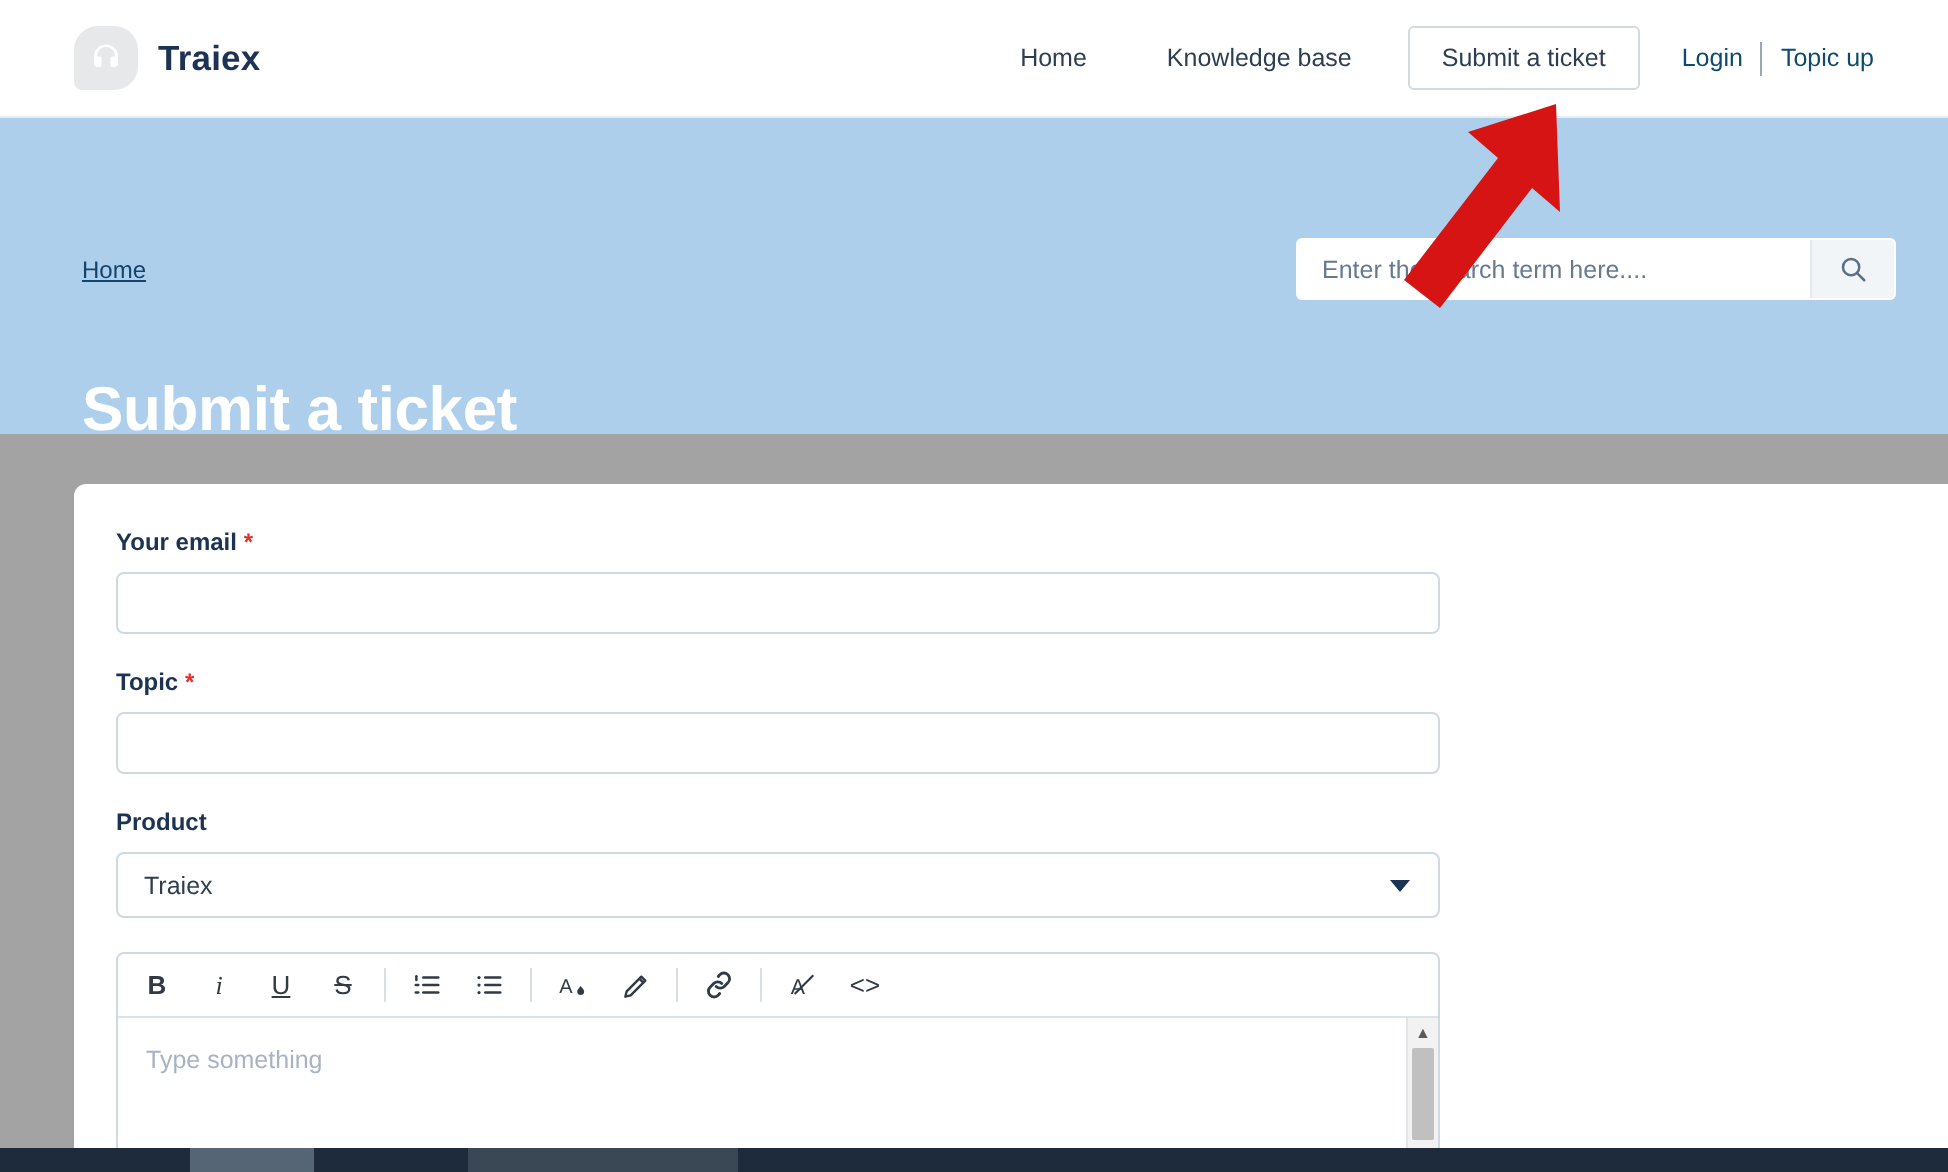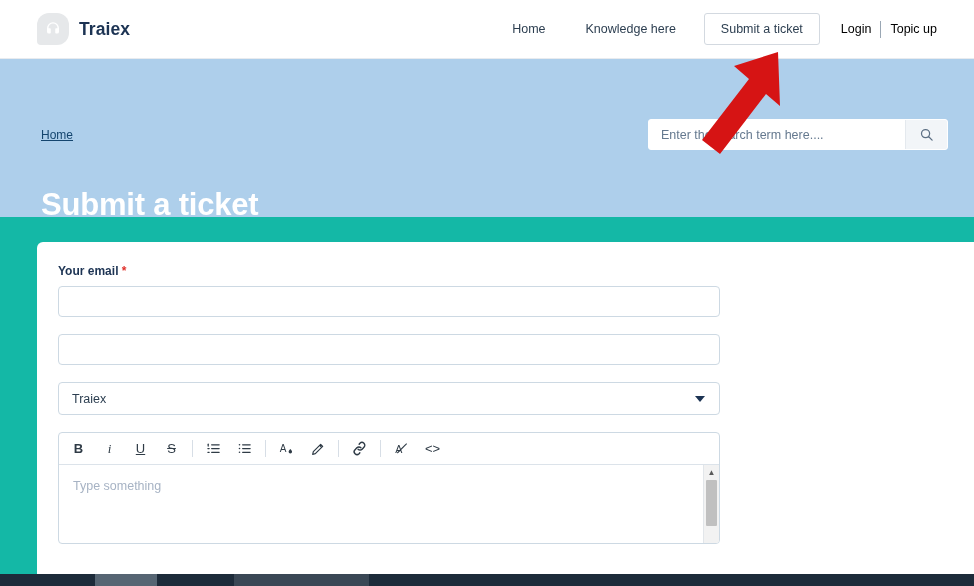--- a/index.html
+++ b/index.html
@@ -59,21 +59,21 @@
     padding: 8px 16px;
     background: #fff;
     margin: 0 12px 0 8px;
     white-space: nowrap;
     cursor: pointer;
     font-family: inherit;
   }
   .auth { display: flex; align-items: center; gap: 0; }
   .auth-link {
     font-size: 12.5px;
-    color: #000000;
+    color: #0c4a6e;
     padding: 0 9px;
     cursor: pointer;
   }
   .auth-sep {
     width: 1px;
     height: 17px;
     background: #9aa7b4;
   }
 
   
@@ -131,21 +131,21 @@
     border: none;
     border-left: 1px solid #e4e9ee;
     cursor: pointer;
     display: flex;
     align-items: center;
     justify-content: center;
   }
 
   
   .page-body {
-    background: #14b8a6;
+    background: #a3a3a3;
     height: 369px;
     padding-top: 25px;
     padding-left: 37px;
   }
   .card {
     background: #ffffff;
     border-radius: 6px 0 0 0;
     min-height: 344px;
     padding: 22px 0 0 21px;
   }
@@ -299,21 +299,21 @@
     <span class="brand-logo">
       <svg width="18" height="18" viewBox="0 0 24 24" fill="#ffffff">
         <path d="M12 3a8 8 0 0 0-8 8v4.5a2.5 2.5 0 0 0 2.5 2.5H8a1 1 0 0 0 1-1v-5a1 1 0 0 0-1-1H6v-0.5a6 6 0 0 1 12 0V11h-2a1 1 0 0 0-1 1v5a1 1 0 0 0 1 1h1.5A2.5 2.5 0 0 0 20 15.5V11a8 8 0 0 0-8-8z"></path>
       </svg>
     </span>
     <span class="brand-name">Traiex</span>
   </div>
 
   <div class="nav">
     <a class="nav-link">Home</a>
-    <a class="nav-link">Knowledge here</a>
+    <a class="nav-link">Knowledge base</a>
     <button class="nav-btn">Submit a ticket</button>
     <div class="auth">
       <span class="auth-link">Login</span>
       <span class="auth-sep"></span>
       <span class="auth-link">Topic up</span>
     </div>
   </div>
 </div>
 
 <div class="banner">
@@ -336,24 +336,29 @@
 
     <div class="field">
       <label class="field-label">
         <span>Your email</span>
         <span class="req">*</span>
       </label>
       <input class="text-input" type="text" value="" style="">
     </div>
 
     <div class="field">
+      <label class="field-label">
+        <span>Topic</span>
+        <span class="req">*</span>
+      </label>
       <input class="text-input" type="text" value="" style="">
     </div>
 
     <div class="field">
+      <label class="field-label">Product</label>
       <div class="select-box">
         <span>Traiex</span>
         <span class="caret"></span>
       </div>
     </div>
 
     <div class="field">
 
       <div class="editor">
         <div class="toolbar">

